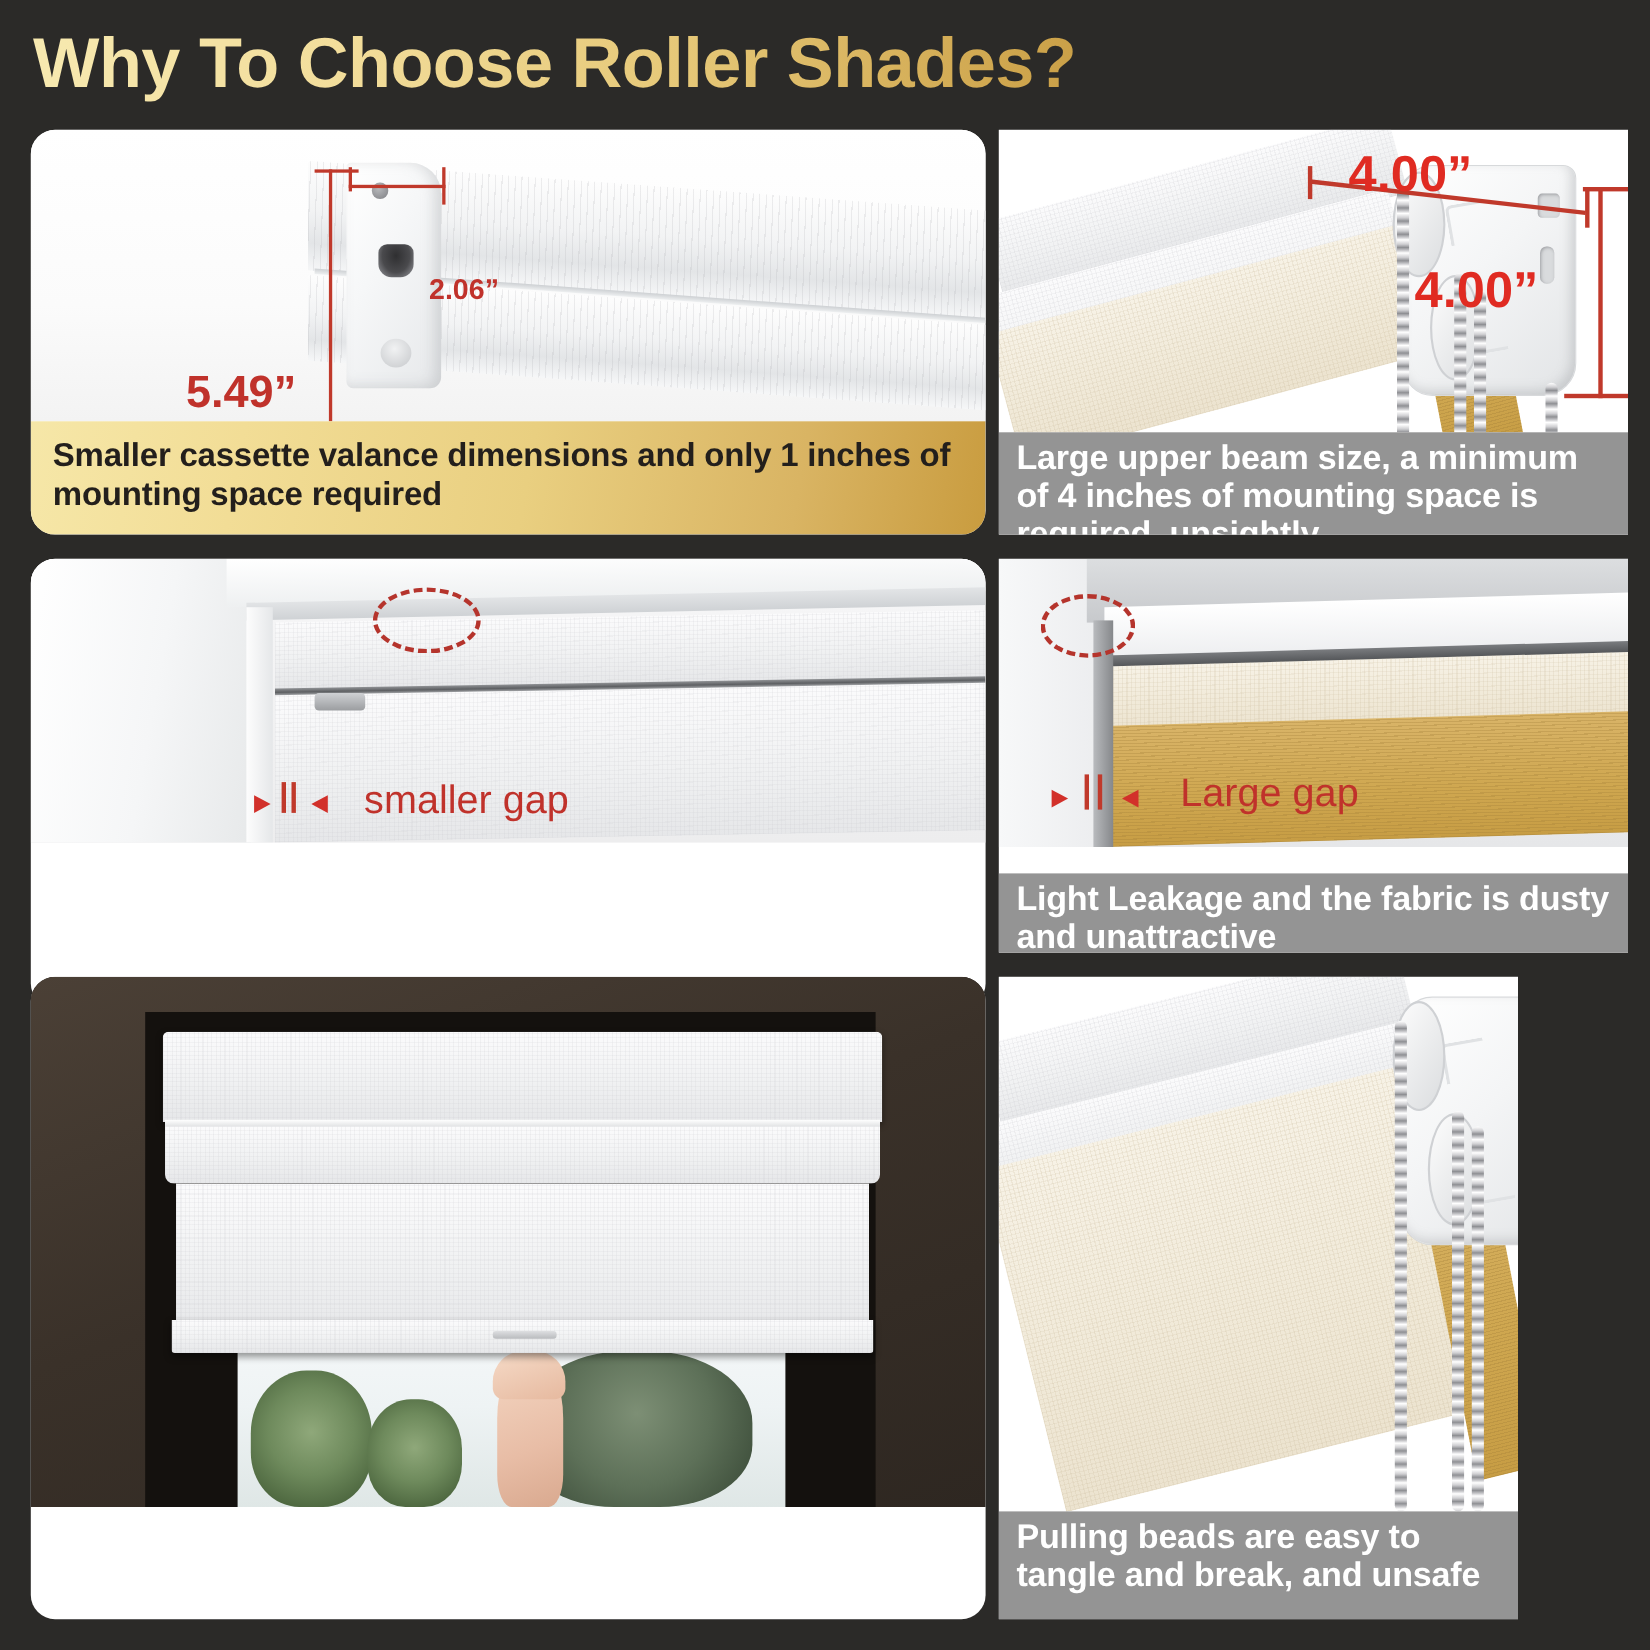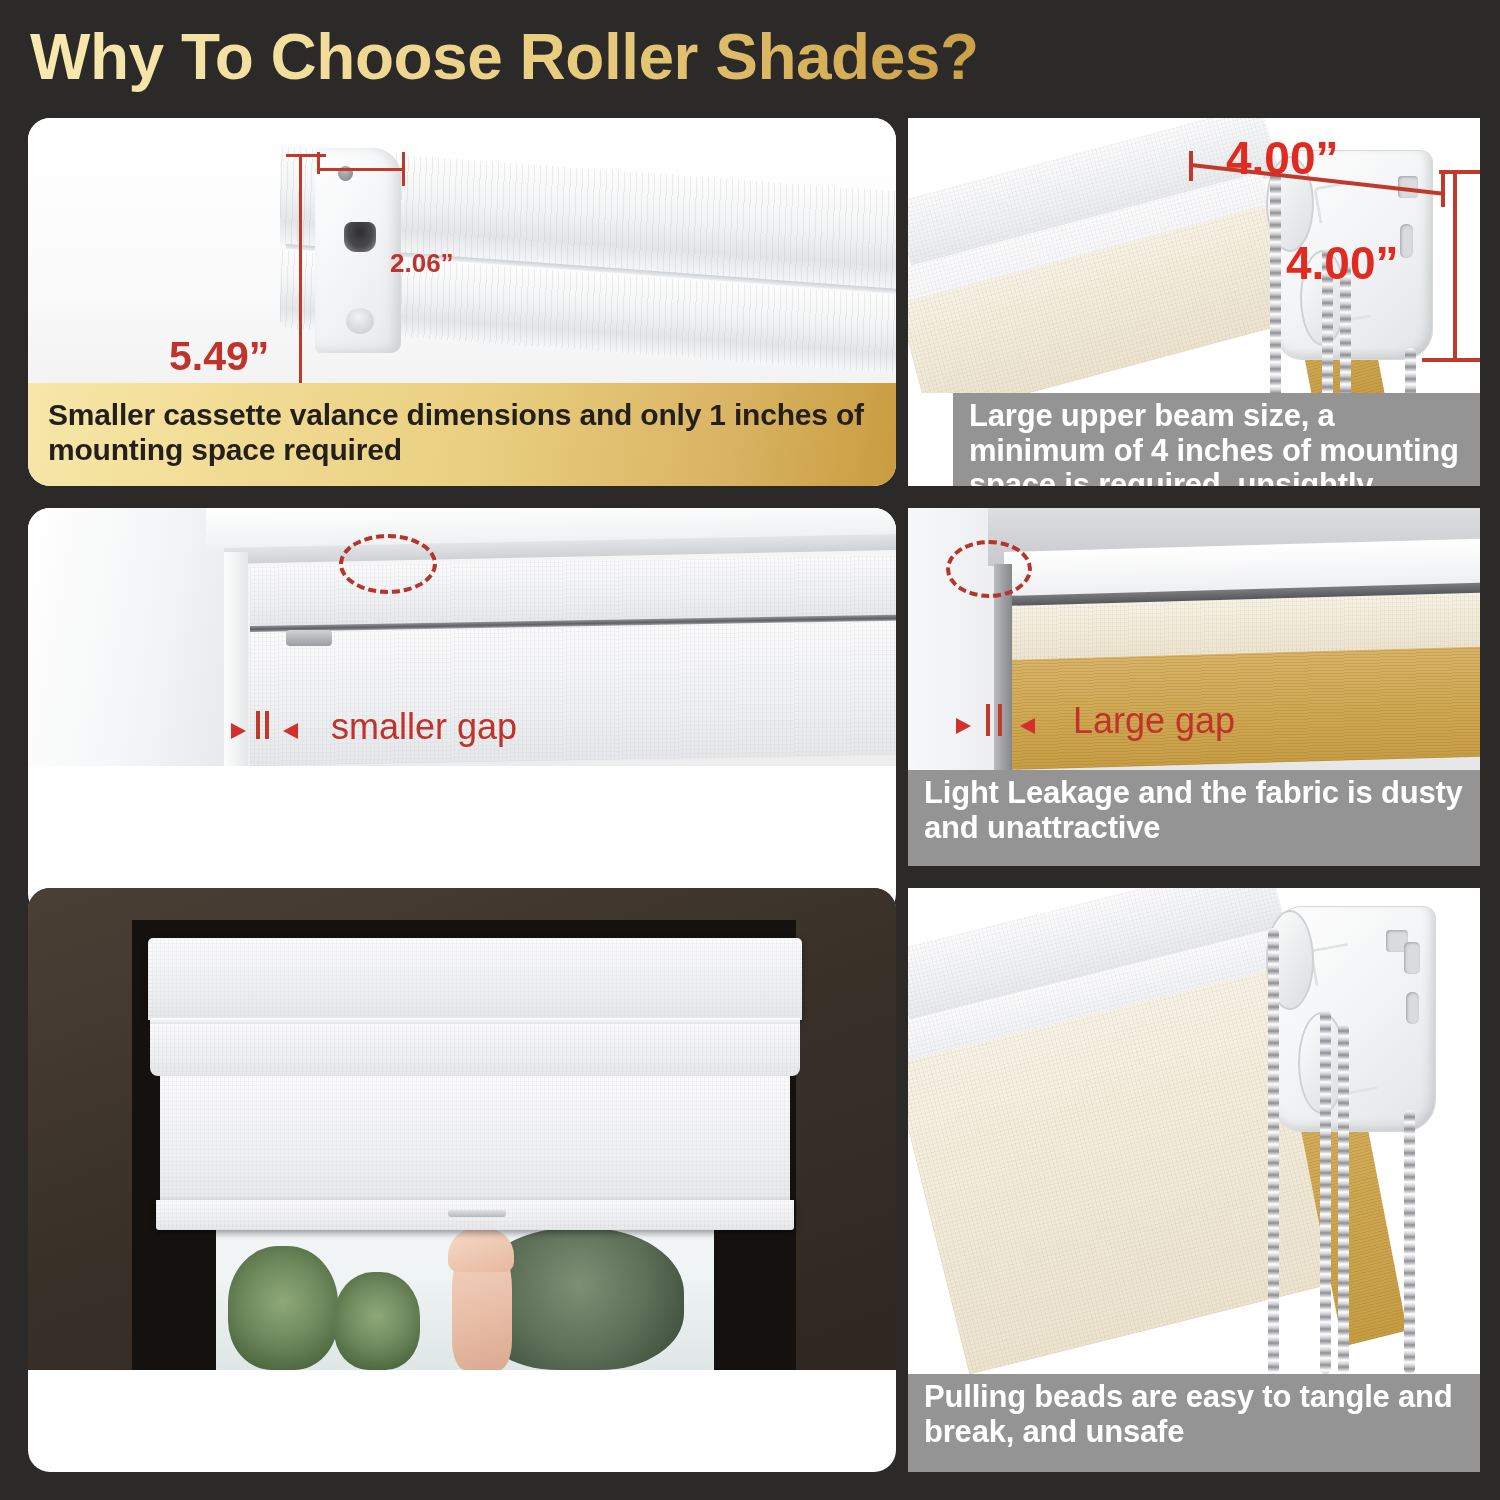--- a/index.html
+++ b/index.html
@@ -224,21 +224,21 @@
     <div class="dim-line" style="left:281px; top:33px; width:4px; height:30px;"></div>
     <div class="dim-line" style="left:533px; top:55px; width:4px; height:34px;"></div>
     <div class="dim-label bright" style="left:318px; top:13px; font-size:46px;">4.00”</div>
 
     <div class="dim-line" style="left:545px; top:52px; width:4px; height:192px;"></div>
     <div class="dim-line" style="left:531px; top:52px; width:42px; height:4px;"></div>
     <div class="dim-line" style="left:514px; top:240px; width:58px; height:4px;"></div>
     <div class="dim-label bright" style="left:378px; top:118px; font-size:46px;">4.00”</div>
   </div>
 
-  <div class="caption grey" style="height:93px;margin-left:45px;">Large upper beam size, a minimum of 4 inches of mounting space is required, unsightly</div>
+  <div class="caption grey" style="height:93px;">Large upper beam size, a minimum of 4 inches of mounting space is required, unsightly</div>
 </div>
 
 <div class="panel left" id="panel3" style="left:28px; top:508px; width:868px; height:408px;">
 
   <div class="photo" style="height:258px; background:linear-gradient(180deg,#f7f7f8,#ededee);">
 
     <div style="position:absolute; left:0; top:0; width:200px; height:258px;
                 background:linear-gradient(100deg,#ffffff 0%,#f5f6f7 55%,#e7e9ea 100%);"></div>
     <div style="position:absolute; left:178px; top:0; width:690px; height:44px;
                 background:linear-gradient(180deg,#ffffff,#eef0f1);
@@ -285,21 +285,21 @@
 
     <div class="ellipse-mark" style="left:38px; top:32px; width:78px; height:50px;"></div>
 
     <div class="arrow-r" style="left:48px; top:210px;"></div>
     <div class="arrow-l" style="left:112px; top:210px;"></div>
     <div class="dim-line" style="left:78px; top:196px; width:4px; height:32px;"></div>
     <div class="dim-line" style="left:90px; top:196px; width:4px; height:32px;"></div>
     <div class="dim-label" style="left:165px; top:192px; font-size:36px; font-weight:normal;">Large gap</div>
   </div>
 
-  <div class="caption grey" style="height:96px;">Light Leakage and the fabric is dusty and unattractive</div>
+  <div class="caption grey" style="height:72px;">Light Leakage and the fabric is dusty and unattractive</div>
 </div>
 
 <div class="panel left" id="panel5" style="left:28px; top:888px; width:868px; height:584px;">
 
   <div class="photo" style="height:482px; background:#151210;">
 
     <div class="win-frame" style="left:0; top:0; width:868px; height:482px;"></div>
     <div class="win-inner" style="left:104px; top:32px; width:664px; height:450px;"></div>
 
     <div class="win-view" style="left:188px; top:330px; width:498px; height:152px;">
@@ -320,21 +320,21 @@
 
     <div class="fabric-white" style="position:absolute; left:132px; top:188px; width:630px; height:138px;"></div>
     <div class="fabric-white" style="position:absolute; left:128px; top:312px; width:638px; height:30px; border-radius:0 0 3px 3px;
                 box-shadow:0 3px 7px rgba(0,0,0,.4);"></div>
     <div style="position:absolute; left:420px; top:322px; width:58px; height:7px; border-radius:3px;
                 background:linear-gradient(180deg,#dedfe1,#b9bbbe);"></div>
   </div>
 
 </div>
 
-<div class="panel right" id="panel6" style="left:908px; top:888px; width:572px; height:584px;text-decoration:underline;">
+<div class="panel right" id="panel6" style="left:908px; top:888px; width:472px; height:584px;text-decoration:underline;">
 
   <div class="photo" style="height:486px; background:#ffffff;">
 
     <div class="fabric-white" style="position:absolute; left:-16px; top:62px; width:388px; height:78px;
                 transform:rotate(-14deg); transform-origin:left top; border-radius:4px;"></div>
     <div class="fabric-white" style="position:absolute; left:-16px; top:136px; width:388px; height:72px;
                 transform:rotate(-14deg); transform-origin:left top;"></div>
 
     <div class="fabric-beige" style="position:absolute; left:-16px; top:176px; width:392px; height:320px;
                 transform:rotate(-14deg); transform-origin:left top;"></div>

